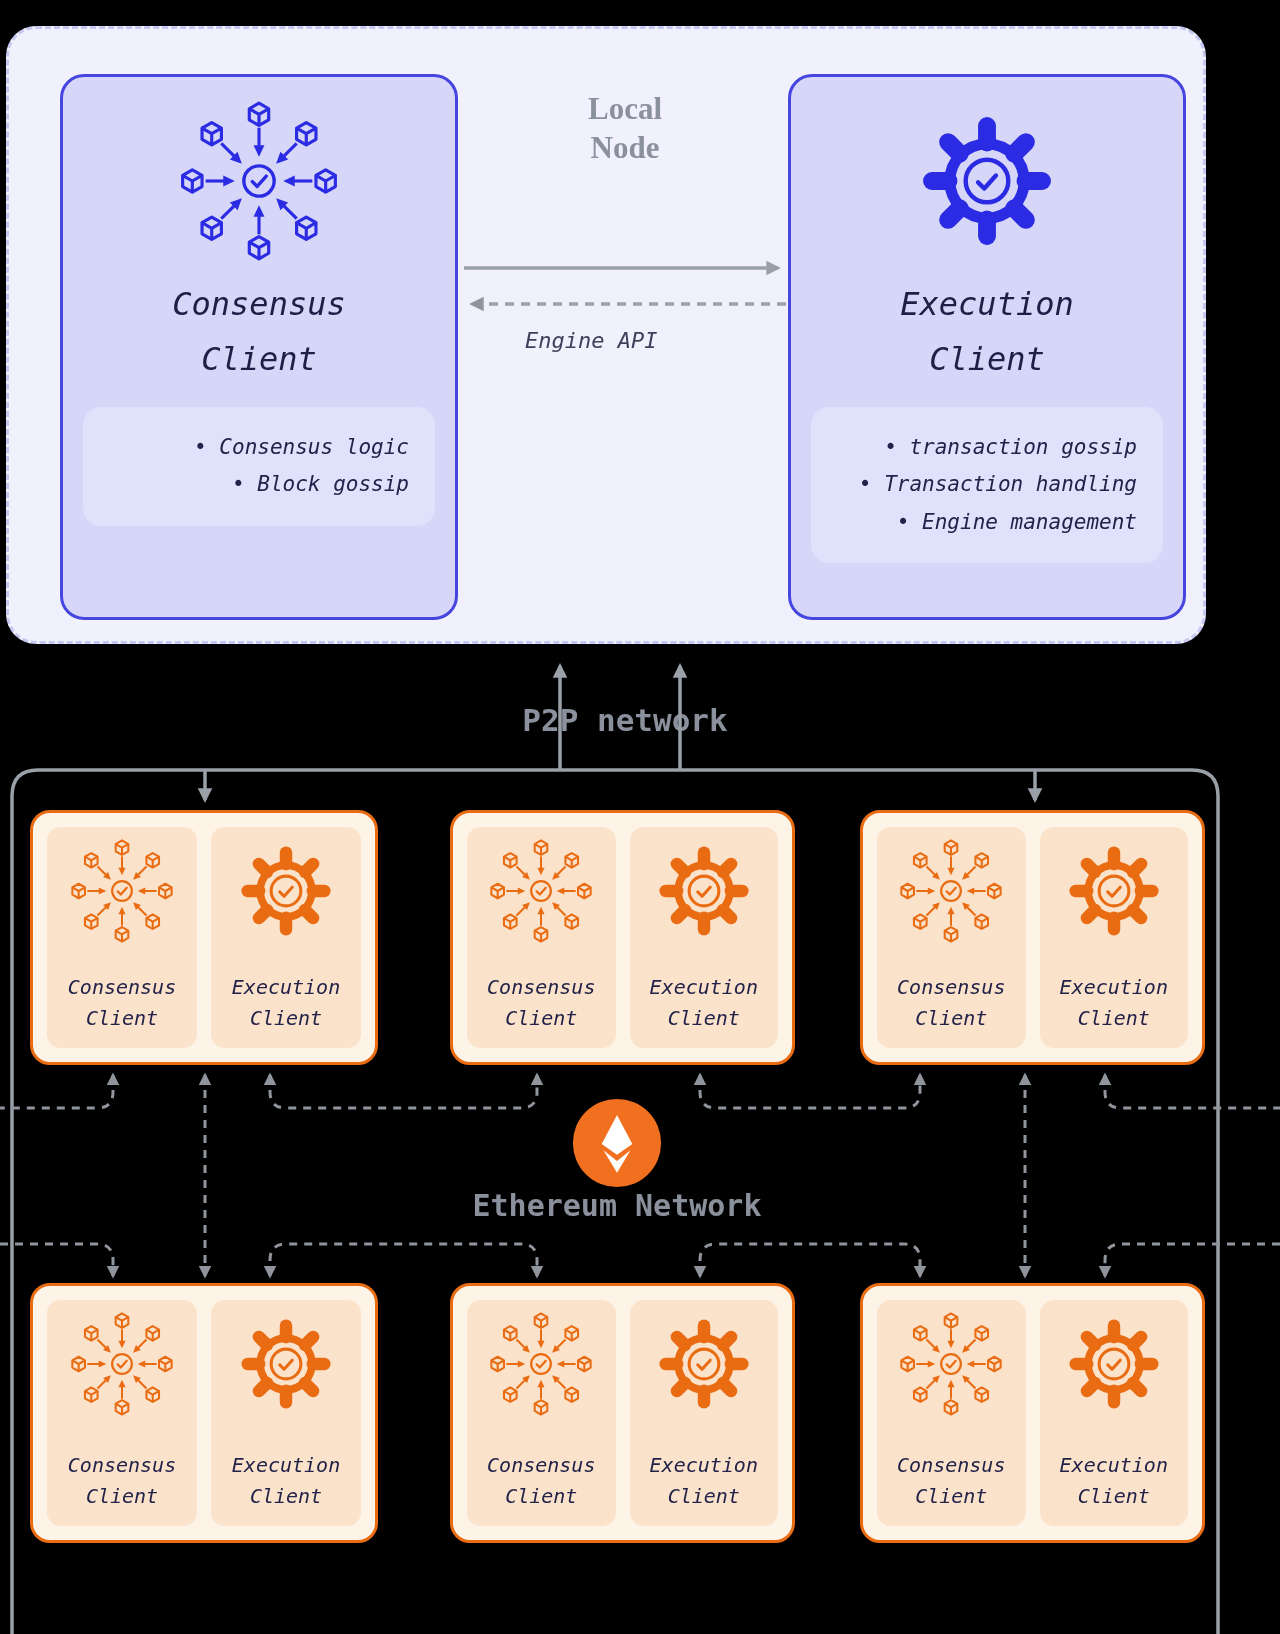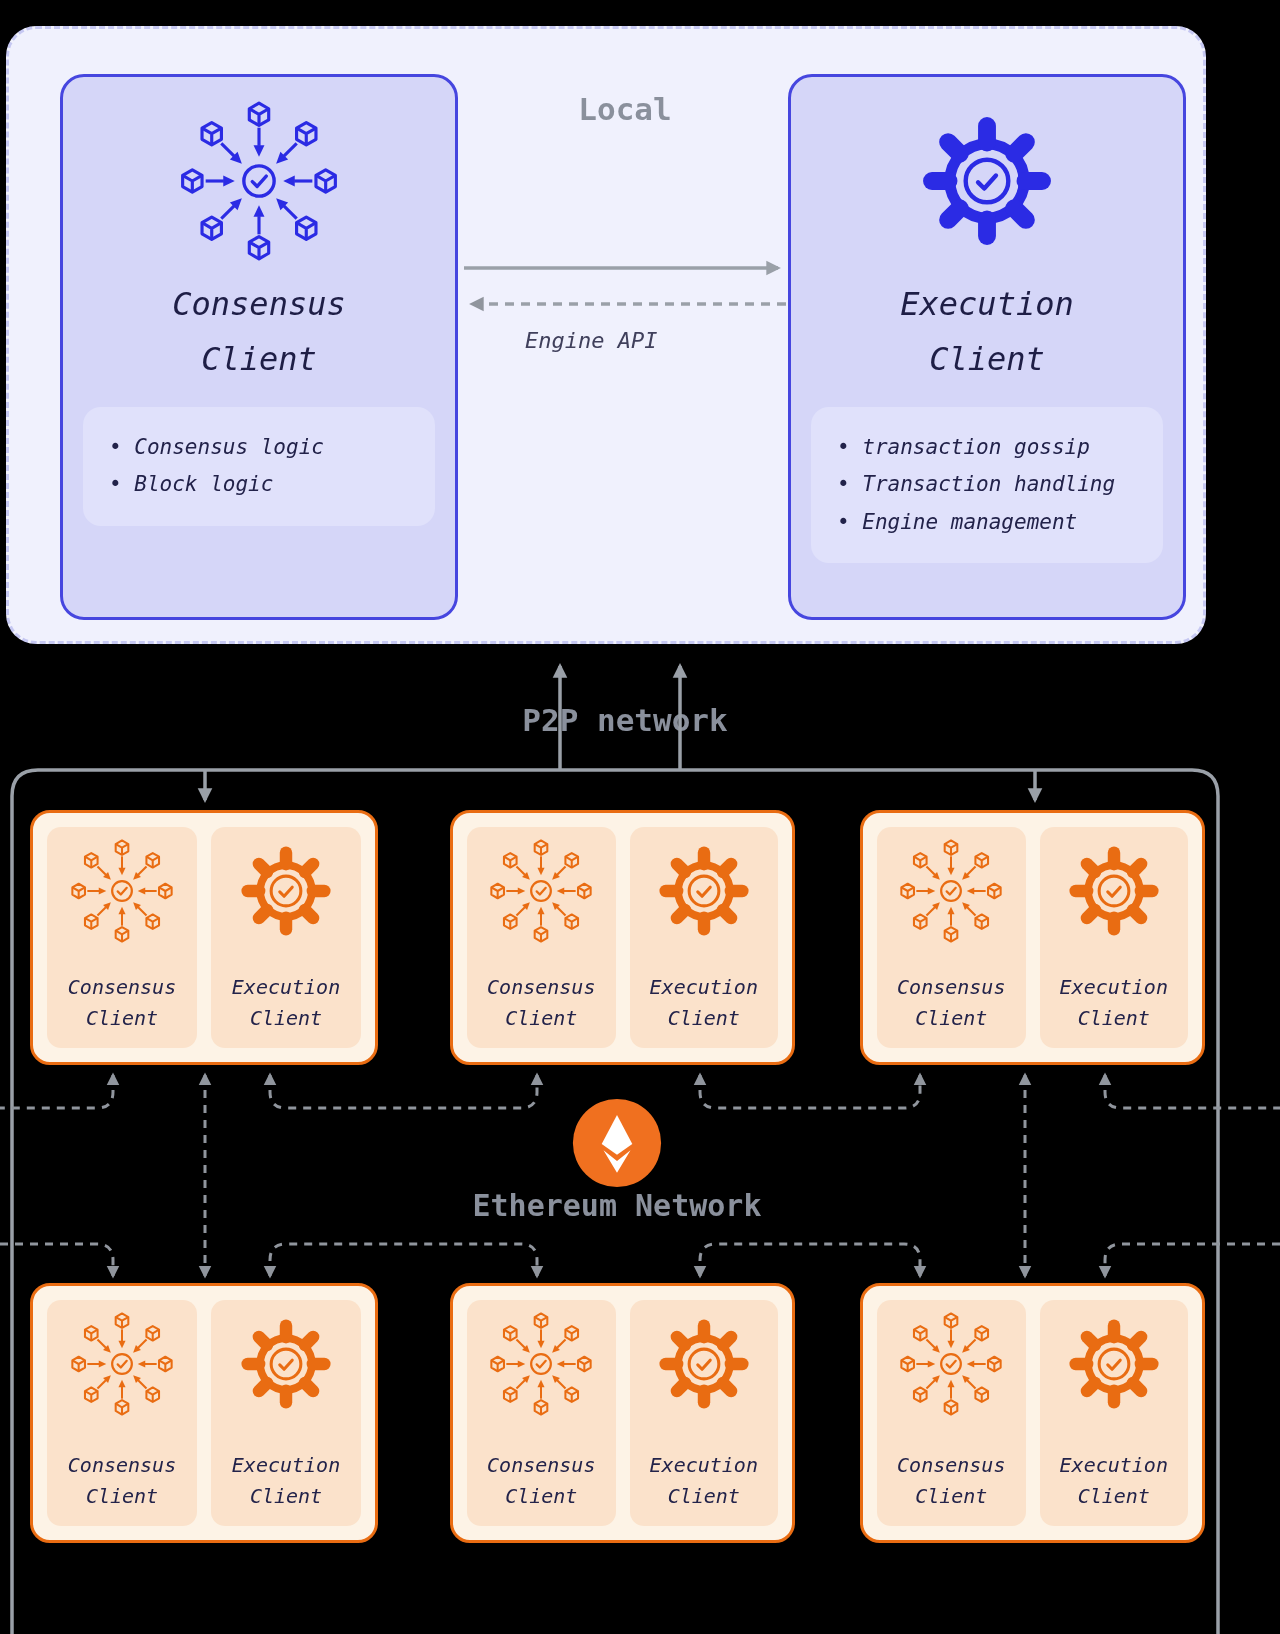--- a/index.html
+++ b/index.html
@@ -19,26 +19,26 @@
     display:flex;flex-direction:column;align-items:center;padding:24px 20px 20px;
   }
   .client-box.consensus{left:60px;top:74px;}
   .client-box.execution{left:788px;top:74px;}
   .icon-wrap{height:160px;display:flex;align-items:center;justify-content:center;color:#2b2be4;}
   .client-title{margin-top:16px;text-align:center;font-style:italic;font-weight:500;
     font-size:32px;line-height:1.72;color:#1e1e46;}
   .client-title span{display:block;}
   .detail-box{margin-top:20px;width:100%;background:#e0e1fb;border-radius:18px;
     padding:22px 26px;box-sizing:border-box;}
-  .detail-box .row{font-style:italic;font-size:21px;line-height:1.78;color:#22224a;white-space:nowrap;}
+  .detail-box .row{font-style:italic;font-size:21px;line-height:1.78;color:#22224a;white-space:nowrap;text-align:right;}
   .detail-box .row::before{content:"• ";}
 
   .ln-label{position:absolute;left:490px;top:90px;width:270px;text-align:center;
     font-weight:bold;font-size:31px;line-height:1.25;color:#8a909c;}
-  .ln-label span{display:block;}
+  .ln-label span{display:block;font-family:Liberation Serif, serif;}
   .engine-label{position:absolute;left:525px;top:328px;width:200px;text-align:left;
     font-style:italic;font-size:22px;color:#40405c;}
 
   
   .p2p-label{position:absolute;left:465px;top:702px;width:320px;text-align:center;
     font-weight:bold;font-size:31px;color:#8a909c;}
   .eth-label{position:absolute;left:417px;top:1188px;width:400px;text-align:center;
     font-weight:bold;font-size:30px;color:#8a909c;}
   .eth-logo{position:absolute;left:572px;top:1098px;width:90px;height:90px;}
 
@@ -121,21 +121,21 @@
       <svg width="160" height="160" viewBox="-66 -66 132 132">
           <use href="#net-icon"></use>
         </svg>
     </div>
     <div class="client-title">
       <span>Consensus</span>
       <span>Client</span>
     </div>
     <div class="detail-box">
       <div class="row">Consensus logic</div>
-      <div class="row">Block logic</div>
+      <div class="row">Block gossip</div>
     </div>
   </div>
 
   <div class="client-box execution">
     <div class="icon-wrap">
       <svg width="132" height="132" viewBox="-48 -48 96 96">
           <use href="#gear-icon"></use>
         </svg>
     </div>
     <div class="client-title">
@@ -144,20 +144,21 @@
     </div>
     <div class="detail-box">
       <div class="row">transaction gossip</div>
       <div class="row">Transaction handling</div>
       <div class="row">Engine management</div>
     </div>
   </div>
 
   <div class="ln-label">
     <span>Local</span>
+    <span>Node</span>
   </div>
 
   <div class="engine-label">Engine API</div>
 
   <div class="p2p-label">P2P network</div>
 
   <section class="peer" style="left:30px;top:810px;width:348px;height:255px">
     <div class="peer-sub">
       <div class="peer-icon-wrap">
         <svg width="104" height="104" viewBox="-66 -66 132 132">

